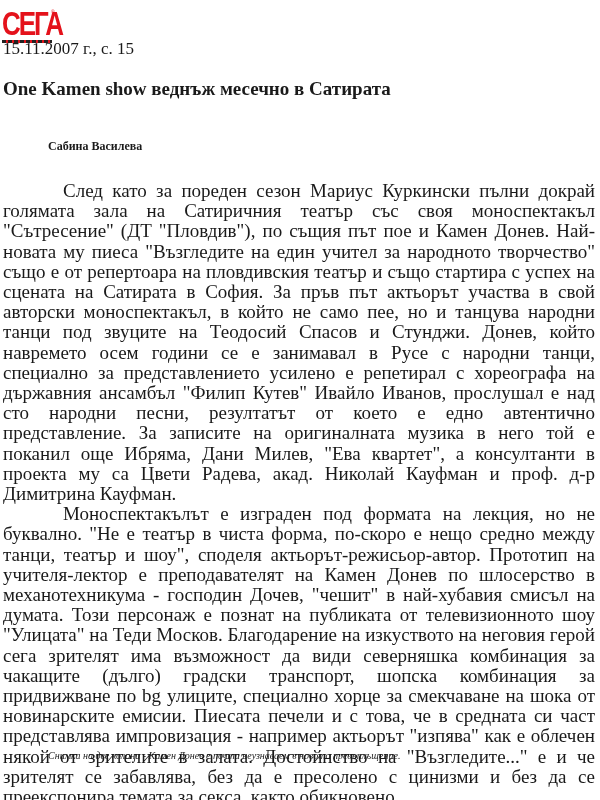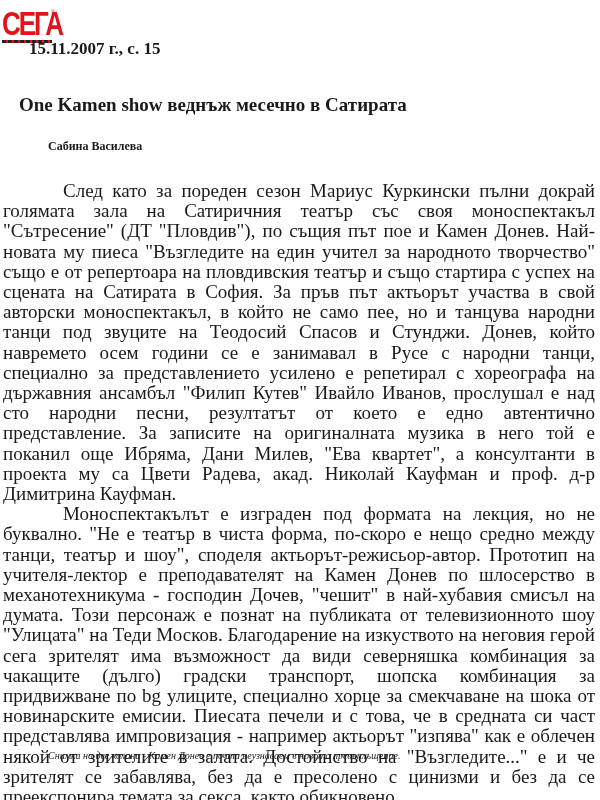--- a/index.html
+++ b/index.html
@@ -1,39 +1,39 @@
 <!DOCTYPE html>
 <html><head>
 <meta charset="utf-8">
 <style>
   html, body { margin: 0; padding: 0; background: #ffffff; }
   body { width: 600px; height: 800px; overflow: hidden; position: relative; font-family: "Liberation Serif", serif; color: #1a1a1a; }
   .logo { position: absolute; left: 2px; top: 9px; width: 50px; height: 34px; }
   .logo-text { position: absolute; left: 0; top: 0; font-family: "Liberation Sans", sans-serif; font-weight: bold; font-size: 26px; color: #e4121b; letter-spacing: -2px; transform: scaleY(1.25); transform-origin: top left; line-height: 24px; }
   .logo-bar { position: absolute; left: 0; top: 31px; width: 50px; height: 3px; background: repeating-linear-gradient(90deg, #222 0 4px, #e4121b 4px 6px); }
   .logo-reg { position: absolute; left: 49px; top: 0px; font-size: 5px; color: #e4121b; font-family: "Liberation Sans", sans-serif; }
-  .dateline { position: absolute; left: 3px; top: 39px; font-weight: bold; font-size: 17px; margin-left: 26px; }
+  .dateline { position: absolute; left: 3px; top: 39px; font-weight: normal; font-size: 17px; }
   .headline { position: absolute; left: 3px; top: 78px; font-weight: bold; font-size: 19px; }
   .author { position: absolute; left: 48px; top: 139px; font-weight: bold; font-size: 12px; }
   .article { position: absolute; left: 3px; top: 181px; width: 592px; font-size: 19px; line-height: 20.2px; text-align: justify; }
   .article p { margin: 0; text-indent: 60px; }
   .caption { position: absolute; left: 3px; top: 745px; width: 592px; font-style: italic; font-size: 10px; line-height: 21px; text-align: justify; text-indent: 45px; }
 </style>
 </head>
 <body>
 
 <div class="logo">
   <span class="logo-text">СЕГА</span>
   <span class="logo-reg">®</span>
   <div class="logo-bar"></div>
 </div>
 
 <div class="dateline">15.11.2007 г., с. 15</div>
 
-<h1 class="headline" style="margin:16px">One Kamen show веднъж месечно в Сатирата</h1>
+<h1 class="headline" style="margin:0">One Kamen show веднъж месечно в Сатирата</h1>
 
 <div class="author">Сабина Василева</div>
 
 <div class="article">
   <p>След като за пореден сезон Мариус Куркински пълни докрай голямата зала на Сатиричния театър със своя моноспектакъл "Сътресение" (ДТ "Пловдив"), по същия път пое и Камен Донев. Най-новата му пиеса "Възгледите на един учител за народното творчество" също е от репертоара на пловдивския театър и също стартира с успех на сцената на Сатирата в София. За пръв път актьорът участва в свой авторски моноспектакъл, в който не само пее, но и танцува народни танци под звуците на Теодосий Спасов и Стунджи. Донев, който навремето осем години се е занимавал в Русе с народни танци, специално за представлението усилено е репетирал с хореографа на държавния ансамбъл "Филип Кутев" Ивайло Иванов, прослушал е над сто народни песни, резултатът от което е едно автентично представление. За записите на оригиналната музика в него той е поканил още Ибряма, Дани Милев, "Ева квартет", а консултанти в проекта му са Цвети Радева, акад. Николай Кауфман и проф. д-р Димитрина Кауфман.</p>
   <p>Моноспектакълът е изграден под формата на лекция, но не буквално. "Не е театър в чиста форма, по-скоро е нещо средно между танци, театър и шоу", споделя актьорът-режисьор-автор. Прототип на учителя-лектор е преподавателят на Камен Донев по шлосерство в механотехникума - господин Дочев, "чешит" в най-хубавия смисъл на думата. Този персонаж е познат на публиката от телевизионното шоу "Улицата" на Теди Москов. Благодарение на изкуството на неговия герой сега зрителят има възможност да види северняшка комбинация за чакащите (дълго) градски транспорт, шопска комбинация за придвижване по bg улиците, специално хорце за смекчаване на шока от новинарските емисии. Пиесата печели и с това, че в средната си част представлява импровизация - например актьорът "изпява" как е облечен някой от зрителите в залата. Достойнство на "Възгледите..." е и че зрителят се забавлява, без да е пресолено с цинизми и без да се преекспонира темата за секса, както обикновено.</p>
 </div>
 
 <div class="caption">Снимка на две колони - Камен Донев е почти неузнаваем в новото превъплъщение.</div>
 

